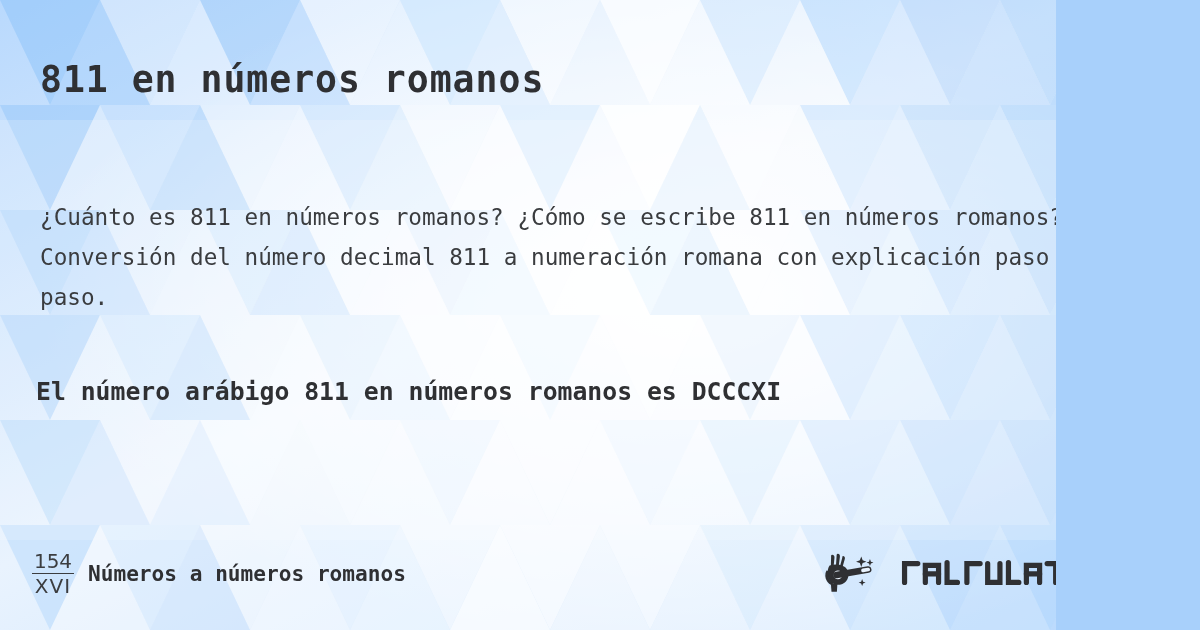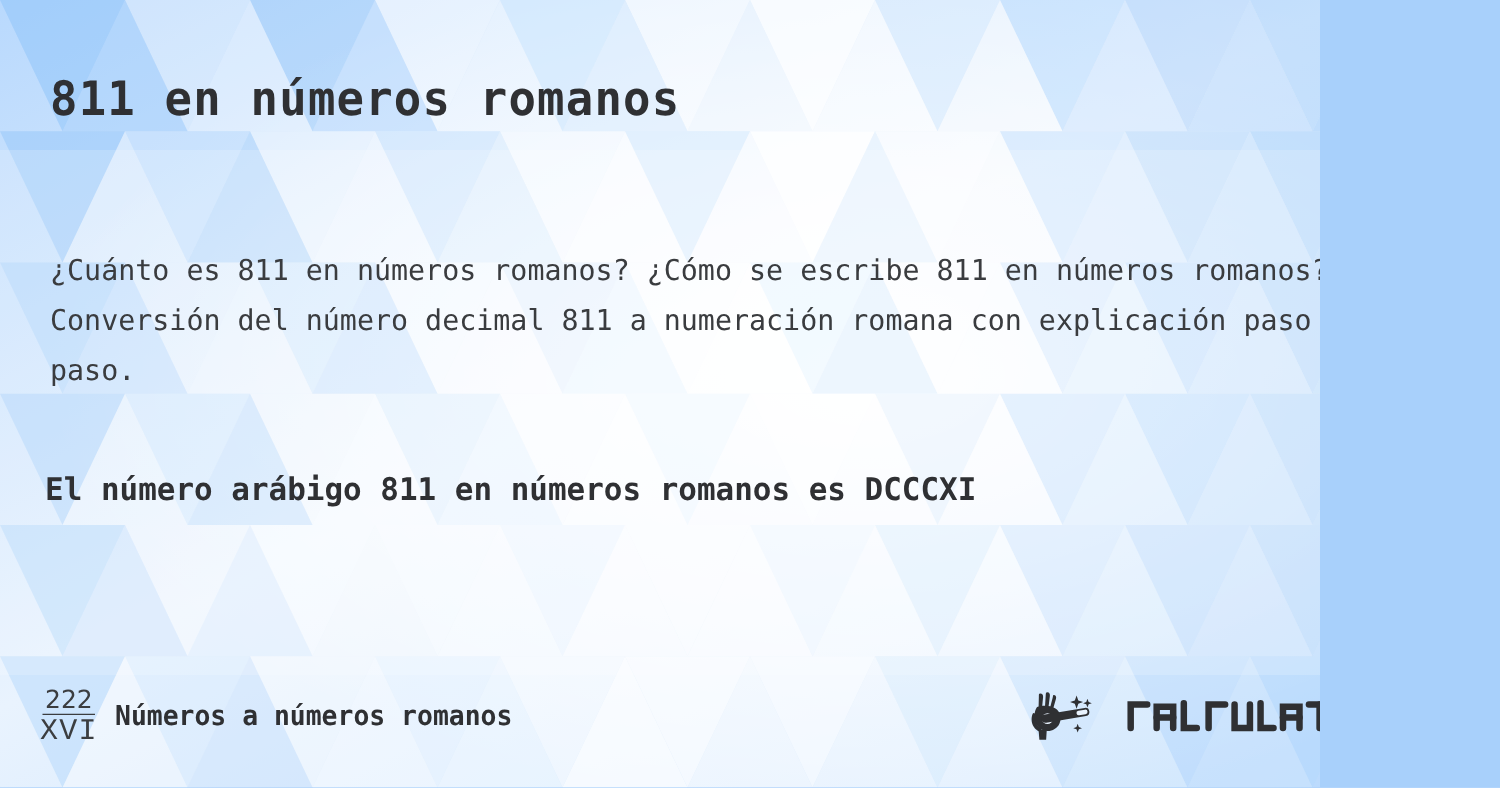--- a/index.html
+++ b/index.html
@@ -107,24 +107,23 @@
     font-size: 20px;
     letter-spacing: 0px;
     padding-bottom: 2px;
   }
   .frac-rule {
     width: 42px;
     height: 1px;
     background: #3b3d40;
   }
   .frac-bot {
-    font-size: 24px;
+    font-size: 20px;
     letter-spacing: 1px;
     padding-top: 2px;
-    font-family: Liberation Mono, monospace;
   }
   .footer-label {
     font-family: "DejaVu Sans Mono", monospace;
     font-weight: bold;
     font-size: 22px;
     color: #2f3033;
     white-space: nowrap;
     transform: scaleX(0.96);
     transform-origin: left center;
   }
@@ -328,21 +327,21 @@
     <h1 class="title">811 en números romanos</h1>
 
     <p class="intro">¿Cuánto es 811 en números romanos? ¿Cómo se escribe 811 en números romanos? Conversión del número decimal 811 a numeración romana con explicación paso a paso.</p>
 
     <p class="answer">El número arábigo 811 en números romanos es DCCCXI</p>
 
     <div class="footer">
 
       <div class="footer-left">
         <span class="frac-logo">
-          <span class="frac-top">222</span>
+          <span class="frac-top">154</span>
           <span class="frac-rule"></span>
           <span class="frac-bot">XVI</span>
         </span>
         <span class="footer-label">Números a números romanos</span>
       </div>
 
       <div class="footer-right">
 
         <svg class="brand-icon" viewBox="0 0 80 46" xmlns="http://www.w3.org/2000/svg">
           <g fill="#2f3033">

